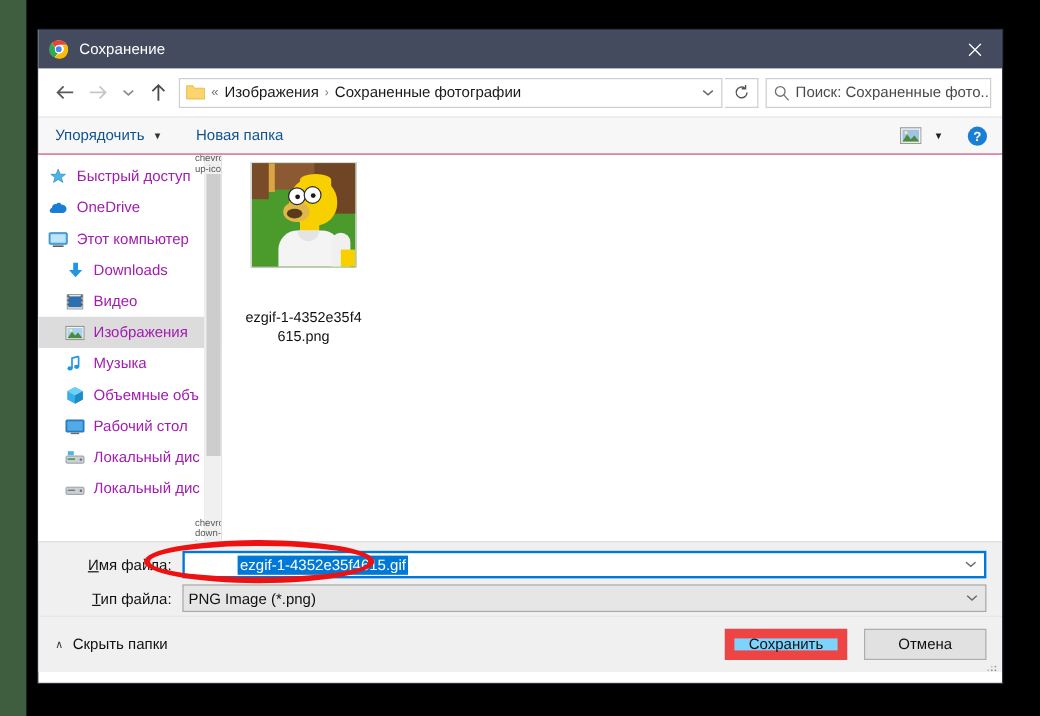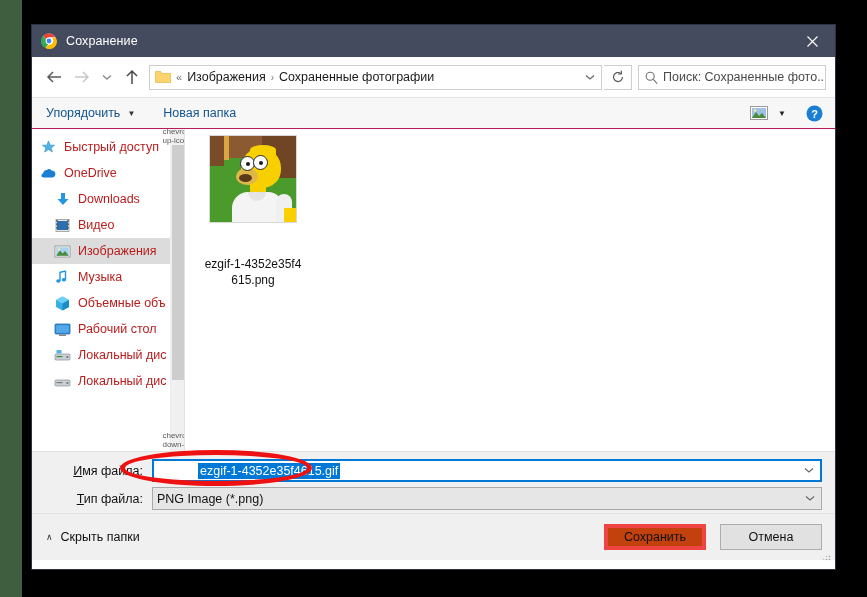--- a/index.html
+++ b/index.html
@@ -123,21 +123,21 @@
     height: 26px; display: flex; align-items: center;
     padding-left: 8px; white-space: nowrap;
   }
   .nav-item.indent { padding-left: 22px; }
   .nav-item.selected { background: #dcdcdc; }
   .nav-ico {
     width: 17px; height: 17px; flex: none; margin-right: 7px;
     position: relative;
   }
   .nav-label {
-    font-size: 12.5px; color: #b91c1c; overflow: hidden; text-overflow: clip;
+    font-size: 12.5px; color: #a21caf; overflow: hidden; text-overflow: clip;
   }
 
   .sb-track {
     position: absolute; right: 0; top: 0; width: 14px; height: 100%;
     background: #f0f0f0; border-left: 1px solid #ededed;
   }
   .sb-up, .sb-down {
     position: absolute; left: 0; width: 14px; height: 14px;
     display: flex; align-items: center; justify-content: center;
     color: #5a5a5a; font-size: 8px;
@@ -242,21 +242,21 @@
   }
   .hide-folders { display: flex; align-items: center; font-size: 12.5px; color: #111; }
   .hide-caret { margin-right: 8px; color: #333; font-size: 9px; }
   .footer-spacer { flex: 1 1 auto; }
   .btn {
     width: 102px; height: 26px; font-size: 12.5px; color: #111111;
     background: #e1e1e1; border: 1px solid #adadad;
     display: flex; align-items: center; justify-content: center;
     margin-left: 14px;
   }
-  .btn.default { border: 4px solid #ef4444; background: #c2410c; }
+  .btn.default { border: 8px solid #ef4444; background: #7dd3fc; }
   .grip {
     position: absolute; right: 4px; bottom: 3px; width: 10px; height: 10px;
   }
 
   
   .red-oval {
     position: absolute;
     left: 120px; top: 450px;
     width: 192px; height: 36px;
     border: 5px solid #ee1111;
@@ -393,20 +393,30 @@
 
         <div class="nav-item">
           <span class="nav-ico">
             <svg width="17" height="17" viewBox="0 0 17 17">
               <path d="M4 12.5 C1.8 12.5 1 11 1.6 9.7 C2.1 8.6 3.3 8.3 3.3 8.3 C3.2 6 5.2 4.6 7 5 C8 3.6 10.5 3.7 11.3 5.6 C13.8 5.3 15.8 7.3 15.4 9.6 C15.1 11.4 13.8 12.5 12.2 12.5 Z" fill="#1a7fd4"></path>
             </svg>
           </span>
           <span class="nav-label">OneDrive</span>
         </div>
 
+        <div class="nav-item">
+          <span class="nav-ico">
+            <svg width="17" height="17" viewBox="0 0 17 17">
+              <rect x="1" y="3" width="15" height="9.5" rx="0.8" fill="#4fb3e8" stroke="#2a7fb8" stroke-width="0.8"></rect>
+              <rect x="2.3" y="4.2" width="12.4" height="7" fill="#bfe4f7"></rect>
+              <rect x="4" y="13.5" width="9" height="1.3" fill="#5a5a5a"></rect>
+            </svg>
+          </span>
+          <span class="nav-label">Этот компьютер</span>
+        </div>
 
         <div class="nav-item indent">
           <span class="nav-ico">
             <svg width="17" height="17" viewBox="0 0 17 17">
               <path d="M7 2 L11 2 L11 8 L14.5 8 L9 14 L3.5 8 L7 8 Z" fill="#2196e3"></path>
             </svg>
           </span>
           <span class="nav-label">Downloads</span>
         </div>
 

